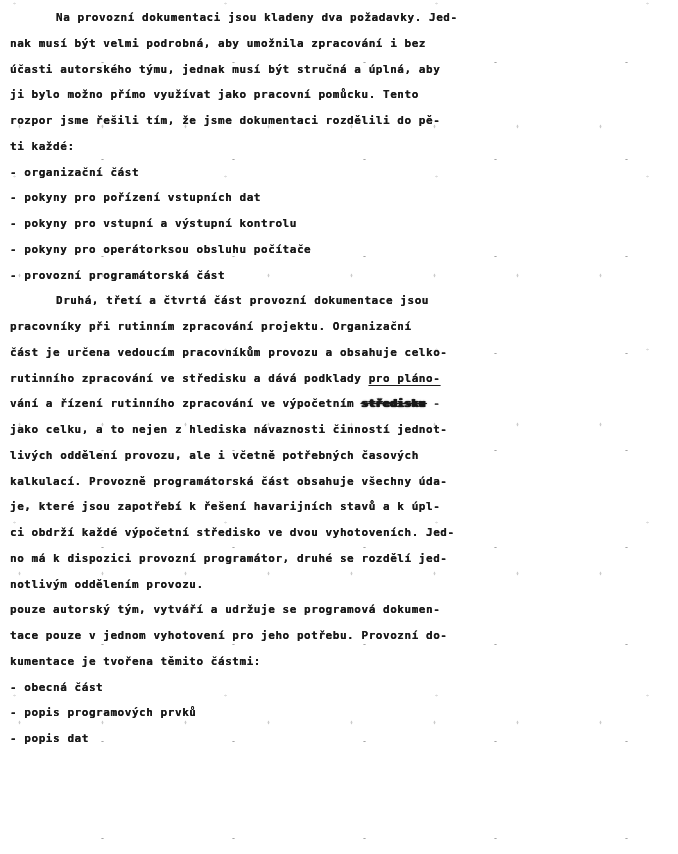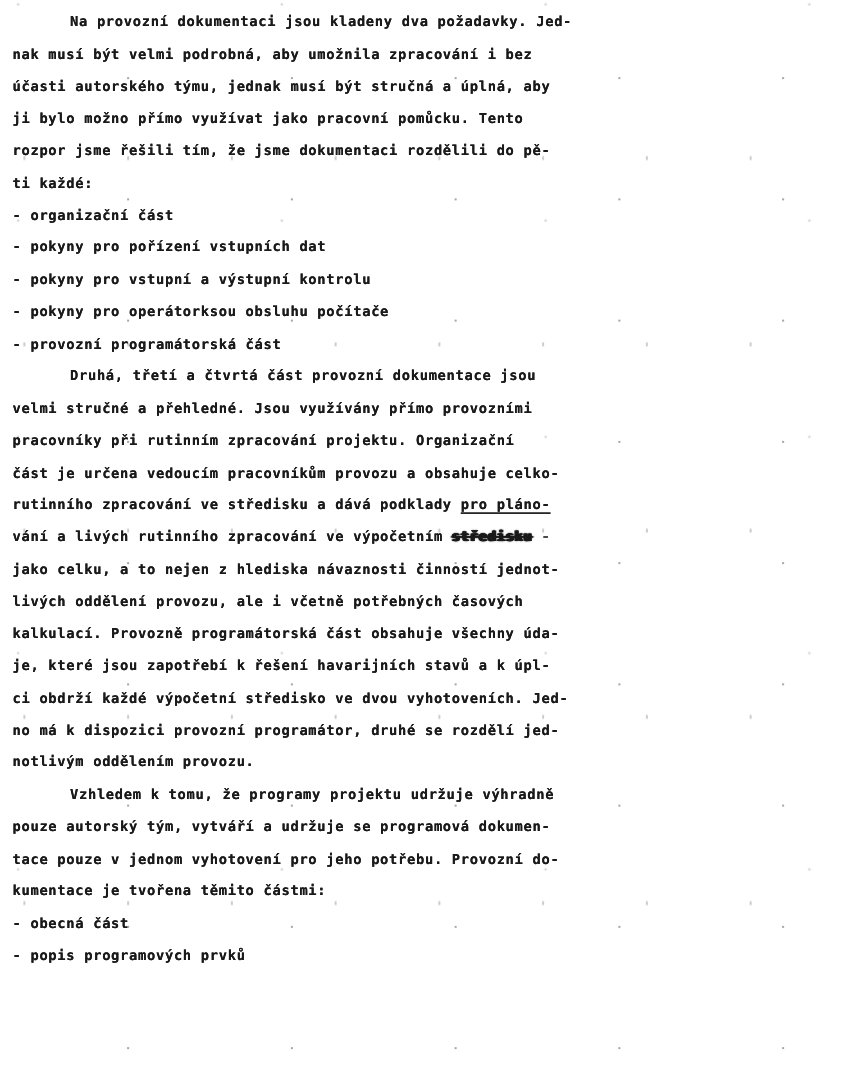--- a/index.html
+++ b/index.html
@@ -70,32 +70,31 @@
       <div class="line"><span>účasti autorského týmu, jednak musí být stručná a úplná, aby</span></div>
       <div class="line"><span>ji bylo možno přímo využívat jako pracovní pomůcku. Tento</span></div>
       <div class="line"><span>rozpor jsme řešili tím, že jsme dokumentaci rozdělili do pě-</span></div>
       <div class="line"><span>ti každé:</span></div>
       <div class="line"><span>- organizační část</span></div>
       <div class="line"><span>- pokyny pro pořízení vstupních dat</span></div>
       <div class="line"><span>- pokyny pro vstupní a výstupní kontrolu</span></div>
       <div class="line"><span>- pokyny pro operátorksou obsluhu počítače</span></div>
       <div class="line"><span>- provozní programátorská část</span></div>
       <div class="line indent"><span>Druhá, třetí a čtvrtá část provozní dokumentace jsou</span></div>
-      <div class="line"><span>velmi stručné a přehledné. Jsou využívány přímo provozními</span></div>
       <div class="line"><span>pracovníky při rutinním zpracování projektu. Organizační</span></div>
       <div class="line"><span>část je určena vedoucím pracovníkům provozu a obsahuje celko-</span></div>
       <div class="line"><span>rutinního zpracování ve středisku a dává podklady </span><span class="seg-underline">pro pláno-</span></div>
-      <div class="line"><span>vání a livých rutinního zpracování ve výpočetním </span><span class="seg-smudge">středisku</span><span class="seg-faint"> -</span></div>
+      <div class="line"><span>vání a řízení rutinního zpracování ve výpočetním </span><span class="seg-smudge">středisku</span><span class="seg-faint"> -</span></div>
       <div class="line"><span>jako celku, a to nejen z hlediska návaznosti činností jednot-</span></div>
       <div class="line"><span>livých oddělení provozu, ale i včetně potřebných časových</span></div>
       <div class="line"><span>kalkulací. Provozně programátorská část obsahuje všechny úda-</span></div>
       <div class="line"><span>je, které jsou zapotřebí k řešení havarijních stavů a k úpl-</span></div>
       <div class="line"><span>ci obdrží každé výpočetní středisko ve dvou vyhotoveních. Jed-</span></div>
       <div class="line"><span>no má k dispozici provozní programátor, druhé se rozdělí jed-</span></div>
       <div class="line"><span>notlivým oddělením provozu.</span></div>
-      <div class="line indent"><span>Vzhledem k tomu, že programy projektu udržuje výhradně</span></div>
       <div class="line"><span>pouze autorský tým, vytváří a udržuje se programová dokumen-</span></div>
       <div class="line"><span>tace pouze v jednom vyhotovení pro jeho potřebu. Provozní do-</span></div>
       <div class="line"><span>kumentace je tvořena těmito částmi:</span></div>
       <div class="line"><span>- obecná část</span></div>
       <div class="line"><span>- popis programových prvků</span></div>
+      <div class="line"><span>- popis dat</span></div>
     </div>
 </div>
 
 </body></html>

